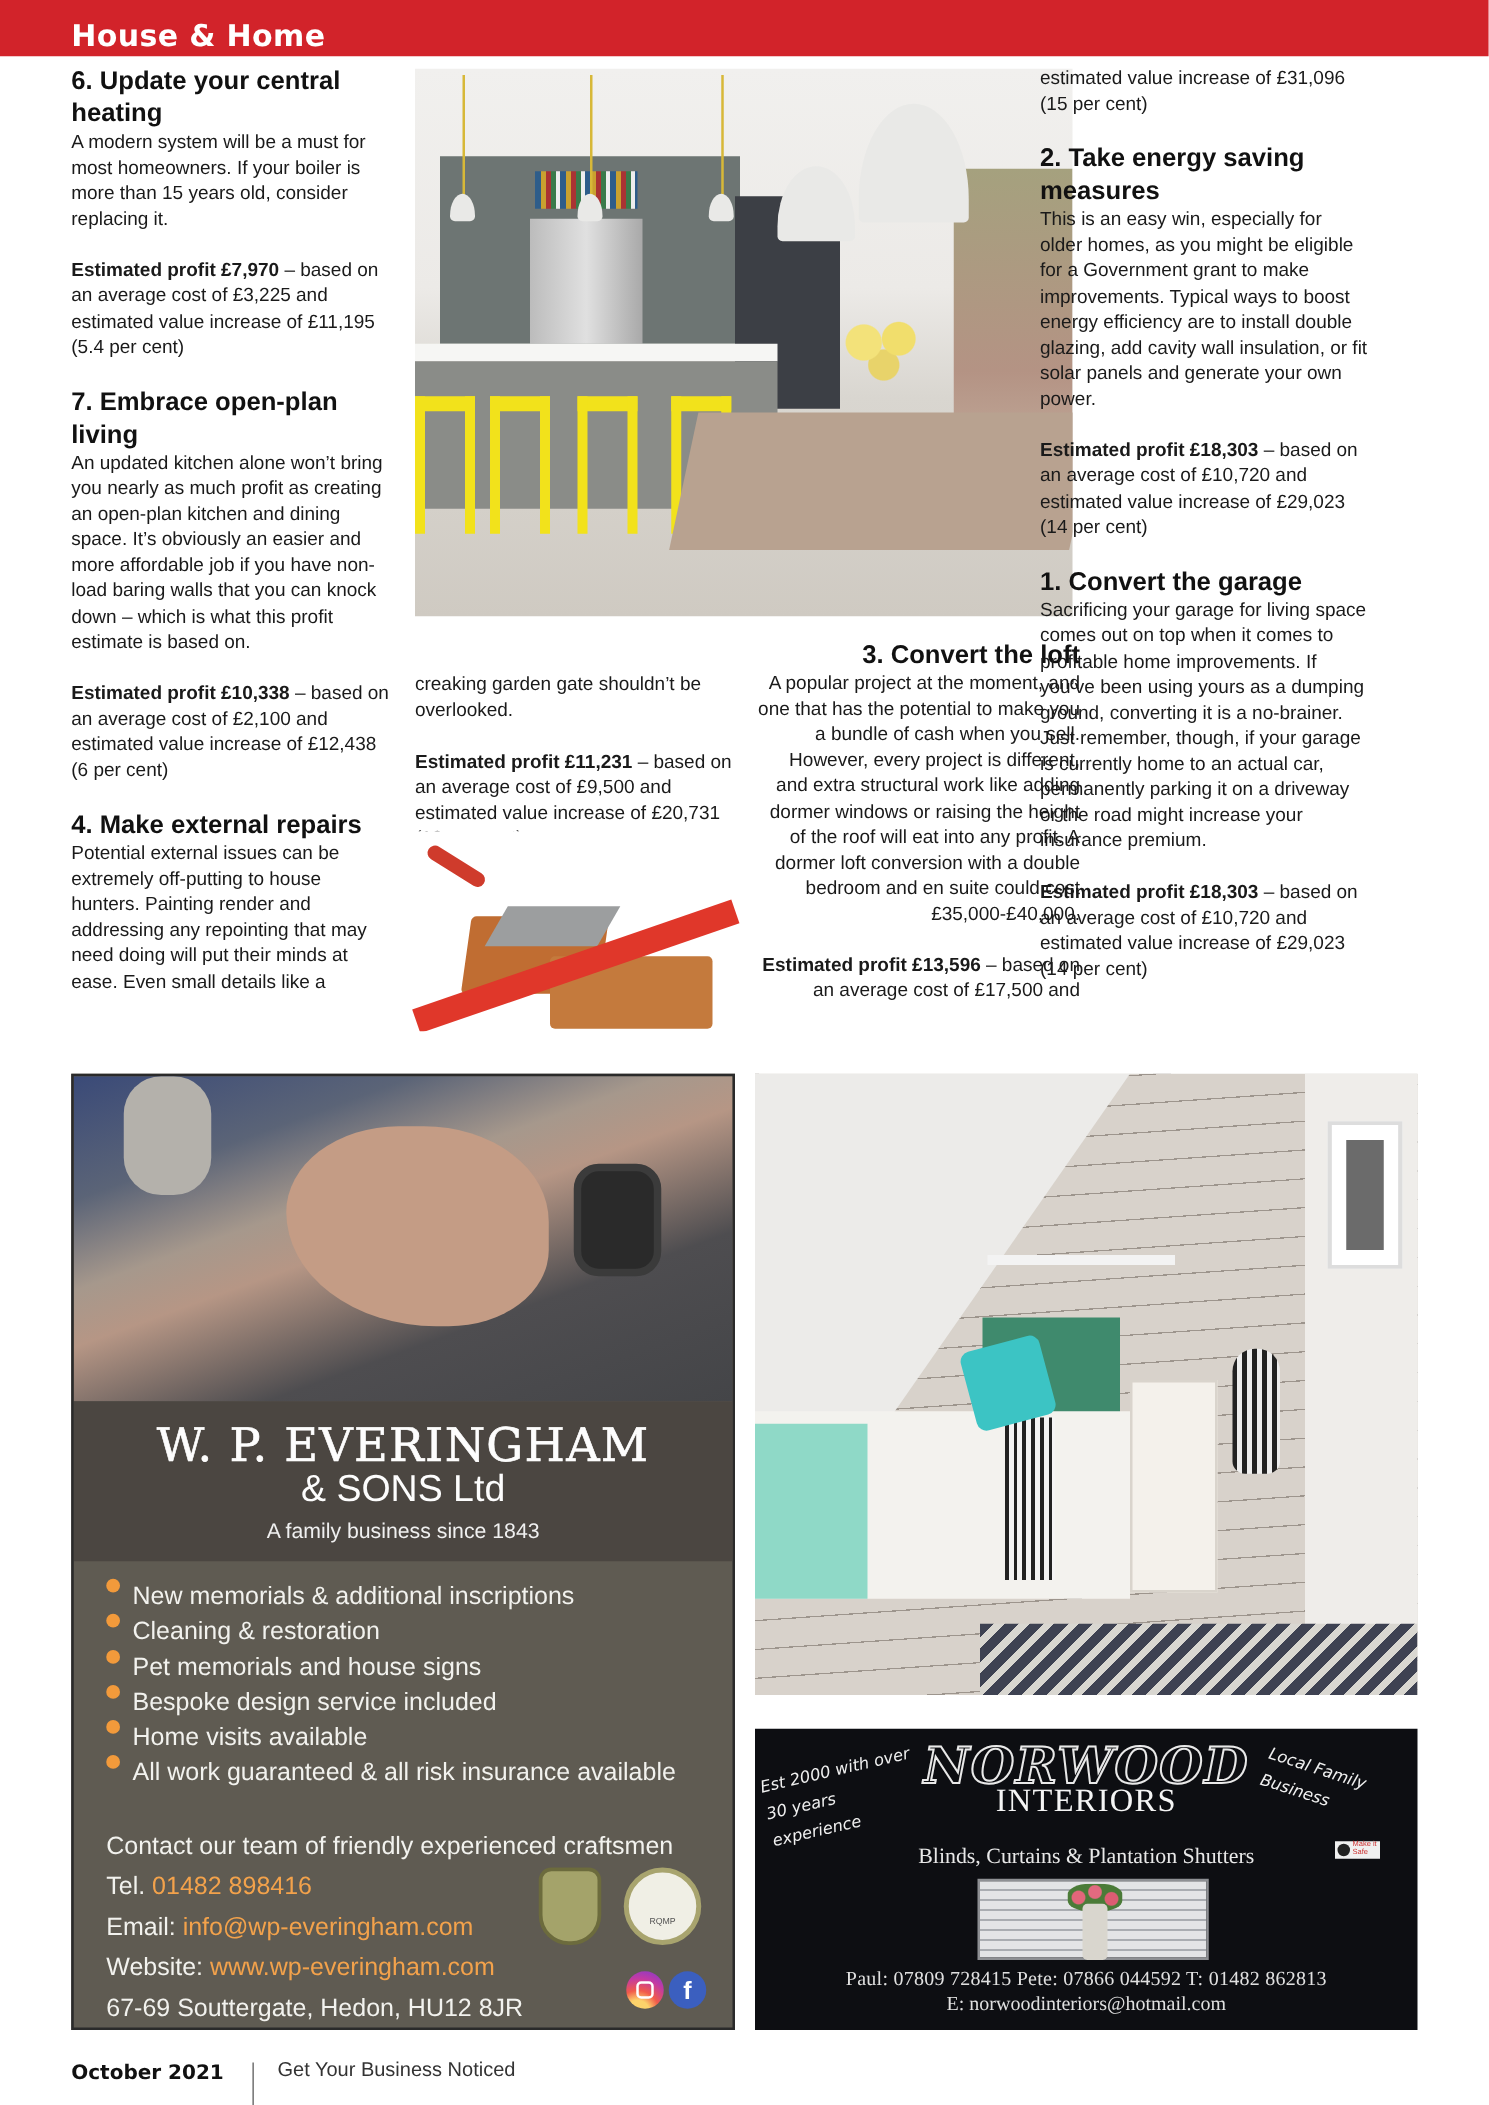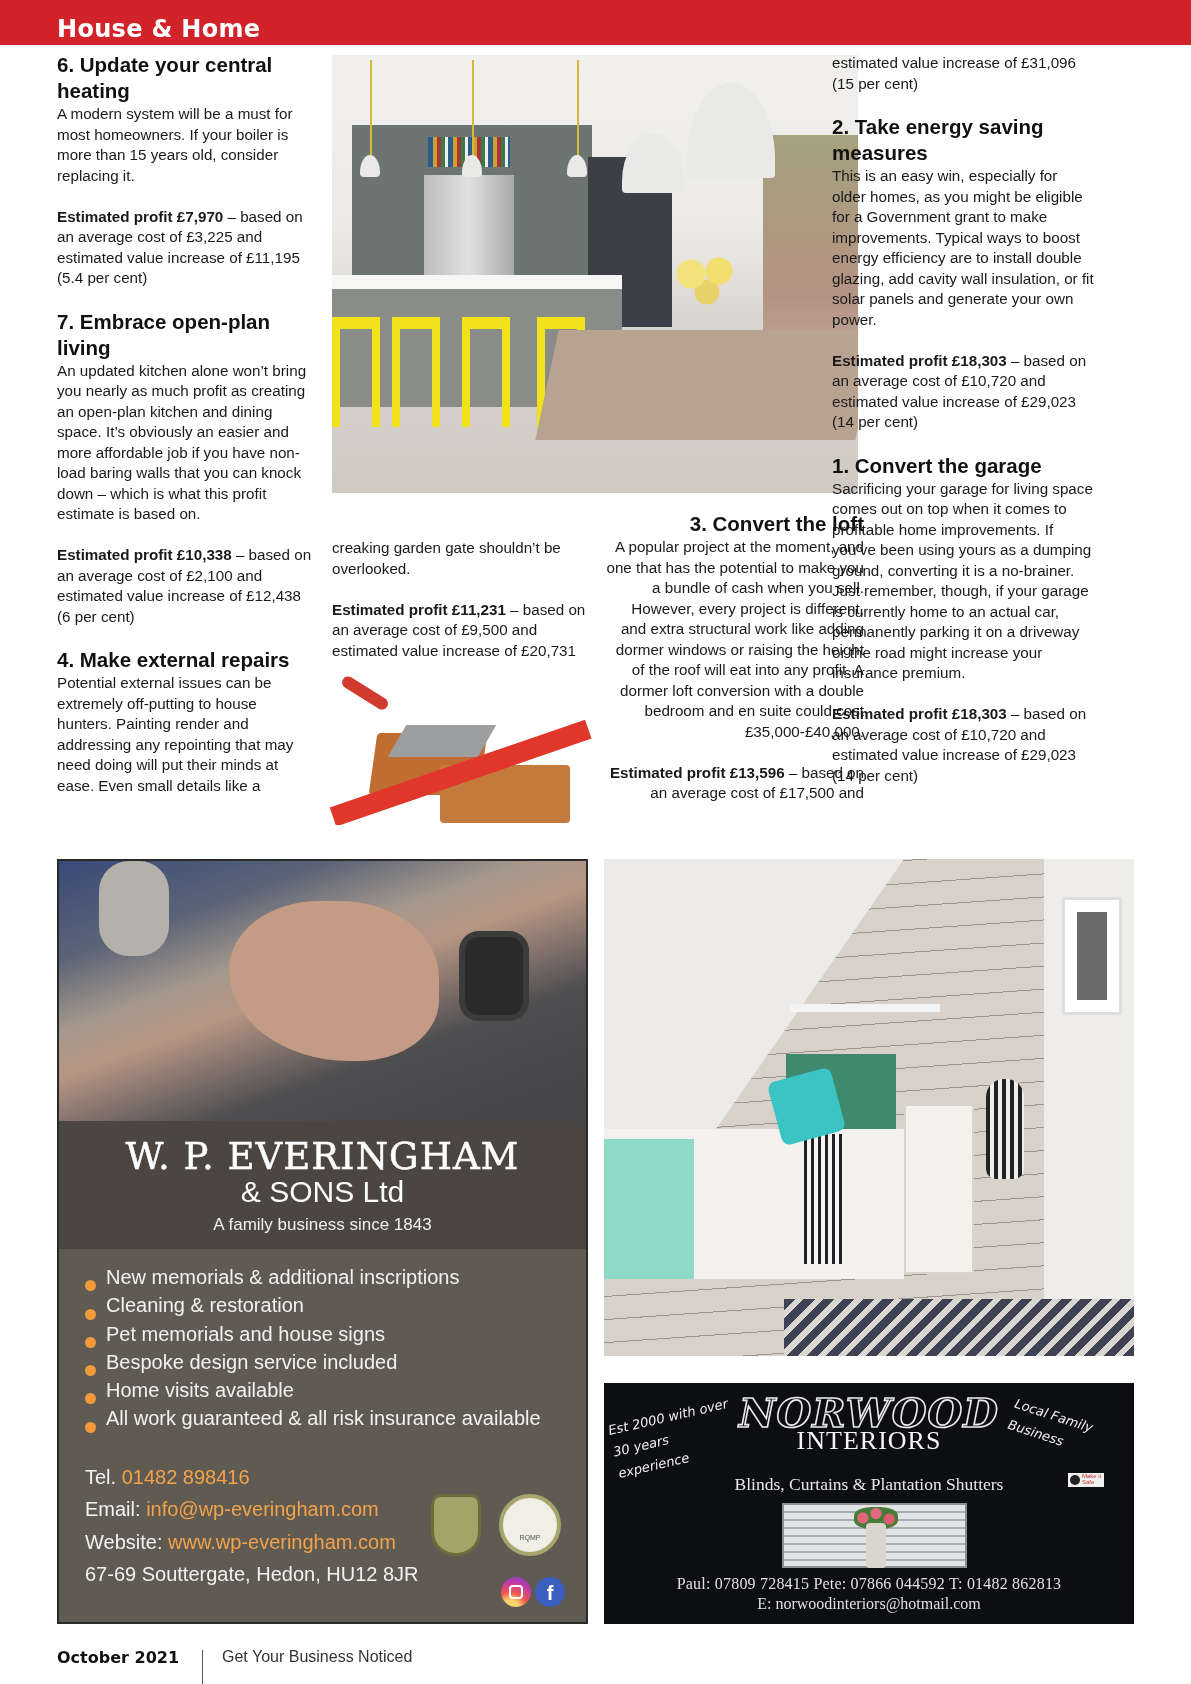--- a/index.html
+++ b/index.html
@@ -45,21 +45,21 @@
   .ever { position: absolute; left: 57px; top: 859px; width: 531px; height: 765px; background: #5f5b52; border: 2px solid #2a2a2a; overflow: hidden; }
   .ever-photo { position: absolute; left: 0; top: 0; width: 100%; height: 260px; background: linear-gradient(160deg,#3a4a78 0%,#5b6477 22%,#a6988c 38%,#b69685 48%,#4e4d50 70%,#444548 100%); }
   .ever-hand { position: absolute; left: 170px; top: 40px; width: 210px; height: 160px; background: #c49c85; border-radius: 45% 50% 40% 60%; }
   .ever-watch { position: absolute; left: 400px; top: 70px; width: 70px; height: 90px; background: #2a2a2a; border-radius: 20px; border: 6px solid #3b3b3b; }
   .ever-hammer { position: absolute; left: 40px; top: 0; width: 70px; height: 95px; background: #b4b1ab; border-radius: 30px; }
   .ever-band { position: absolute; left: 0; top: 260px; width: 100%; height: 128px; background: #4b4641; }
   .ever-name1 { position: absolute; left: 0; top: 274px; width: 100%; text-align: center; font-family: "DejaVu Serif", serif; font-size: 37px; color: #fdfdfd; letter-spacing: 1px; -webkit-text-stroke: 0.5px #fff; }
   .ever-name2 { position: absolute; left: 0; top: 314px; width: 100%; text-align: center; font-family: Liberation Sans, sans-serif; font-size: 30px; color: #fdfdfd; }
   .ever-tag { position: absolute; left: 0; top: 354px; width: 100%; text-align: center; font-size: 17px; color: #f0f0f0; }
   .ever-list { position: absolute; left: 26px; top: 402px; list-style: none; }
-  .ever-list li { font-size: 20px; line-height: 28.3px; color: #f2f2ee; display: flex; align-items: flex-end; }
+  .ever-list li { font-size: 20px; line-height: 28.3px; color: #f2f2ee; display: flex; align-items: flex-start; }
   .ever-dot { display: inline-block; width: 11px; height: 11px; border-radius: 50%; background: #f29a3b; margin-right: 10px; flex: none; }
   .ever-contact { position: absolute; left: 26px; top: 600px; }
   .ever-contact div { font-size: 20px; line-height: 32.4px; color: #f2f2ee; }
   .ever-contact .hl { color: #f3a24b; }
   .ever-badge1 { position: absolute; left: 372px; top: 633px; width: 50px; height: 62px; background: #a4a36a; border-radius: 10px 10px 24px 24px; border: 3px solid #6c6b3d; }
   .ever-badge2 { position: absolute; left: 440px; top: 633px; width: 62px; height: 62px; background: #f0efe5; border-radius: 50%; border: 4px solid #a8a46e; }
   .ever-badge2 span { position: absolute; left: 0; top: 36px; width: 100%; text-align: center; font-size: 7px; color: #555; }
   .ever-ig { position: absolute; left: 442px; top: 716px; width: 30px; height: 30px; border-radius: 50%; background: radial-gradient(circle at 30% 110%,#fdd36b 0 25%,#f15a4a 45%,#c33aa3 70%,#7b3bd1); }
   .ever-ig::after { content: ""; position: absolute; left: 8px; top: 8px; width: 10px; height: 10px; border: 2px solid #fff; border-radius: 4px; }
   .ever-fb { position: absolute; left: 476px; top: 716px; width: 30px; height: 30px; border-radius: 50%; background: #3b5fbf; color: #fff; font-weight: bold; font-size: 20px; text-align: center; line-height: 32px; }
@@ -209,20 +209,21 @@
     <li>
         <span class="ever-dot"></span>
         <span>Home visits available</span>
       </li>
     <li>
         <span class="ever-dot"></span>
         <span>All work guaranteed &amp; all risk insurance available</span>
       </li>
   </ul>
   <div class="ever-contact">
+    <div>Contact our team of friendly experienced craftsmen</div>
     <div><span>Tel. </span><span class="hl">01482 898416</span></div>
     <div><span>Email: </span><span class="hl">info@wp-everingham.com</span></div>
     <div><span>Website: </span><span class="hl">www.wp-everingham.com</span></div>
     <div>67-69 Souttergate, Hedon, HU12 8JR</div>
   </div>
   <div class="ever-badge1"></div>
   <div class="ever-badge2">
       <span>RQMP</span>
     </div>
   <div class="ever-ig"></div>

